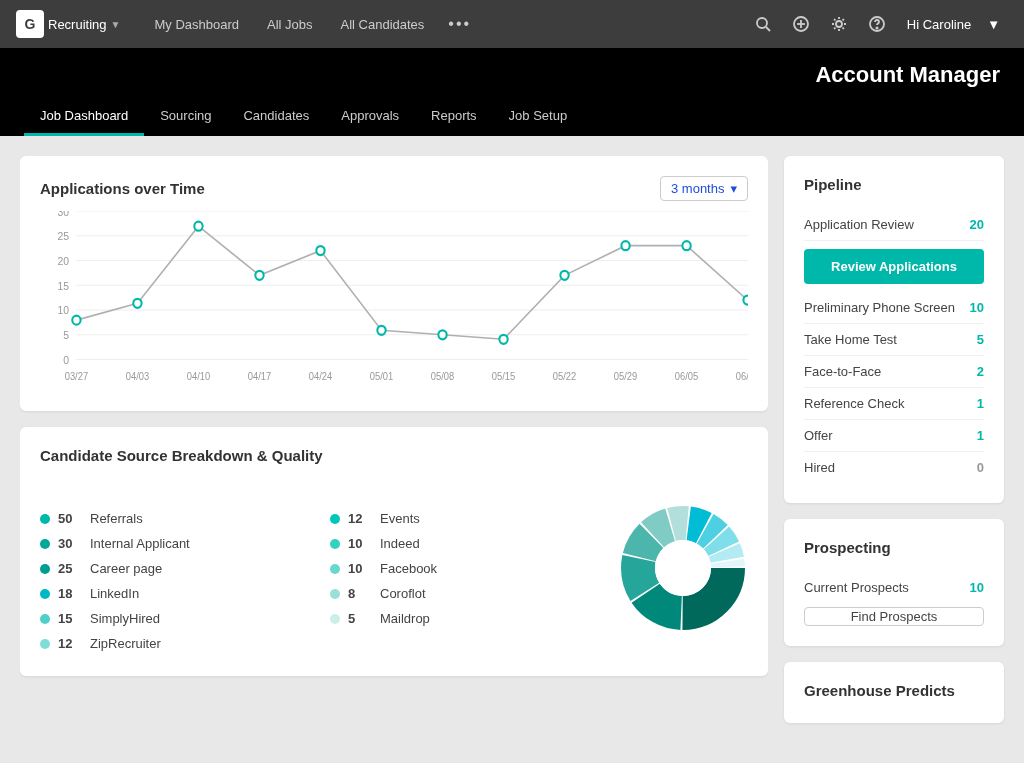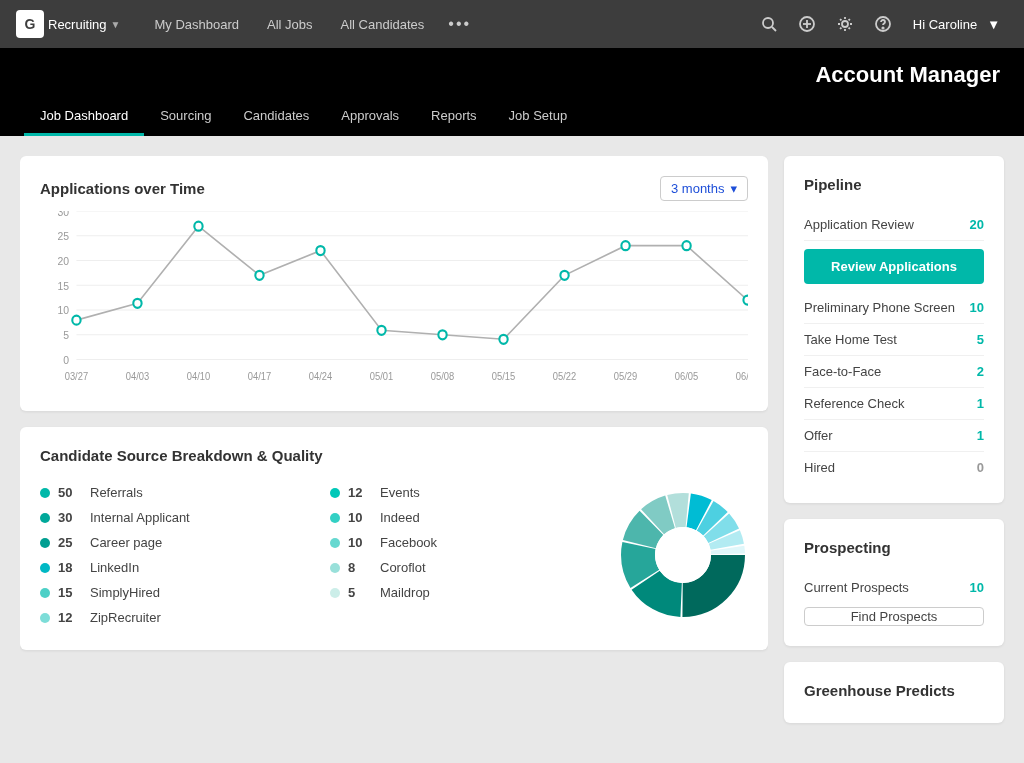--- a/index.html
+++ b/index.html
@@ -73,21 +73,21 @@
       color: #ccc;
       font-size: 16px;
       cursor: pointer;
       border-radius: 50%;
     }
     .nav-user {
       color: #fff;
       font-size: 13px;
       display: flex;
       align-items: center;
-      gap: 10px;
+      gap: 16px;
       cursor: pointer;
       padding: 0 8px;
     }
 
     
     .sub-nav {
       background: #000000;
       padding: 0 24px;
       text-align: right;
     }
@@ -190,20 +190,21 @@
 
     
     .source-layout {
       display: flex;
       gap: 10px;
     }
     .source-lists {
       display: flex;
       gap: 12px;
       flex: 1;
+      margin-top: 26px;
     }
     .source-col { flex: 1; }
     .source-item {
       display: flex;
       align-items: center;
       gap: 8px;
       padding: 5px 0;
       font-size: 13px;
       color: #444;
     }

